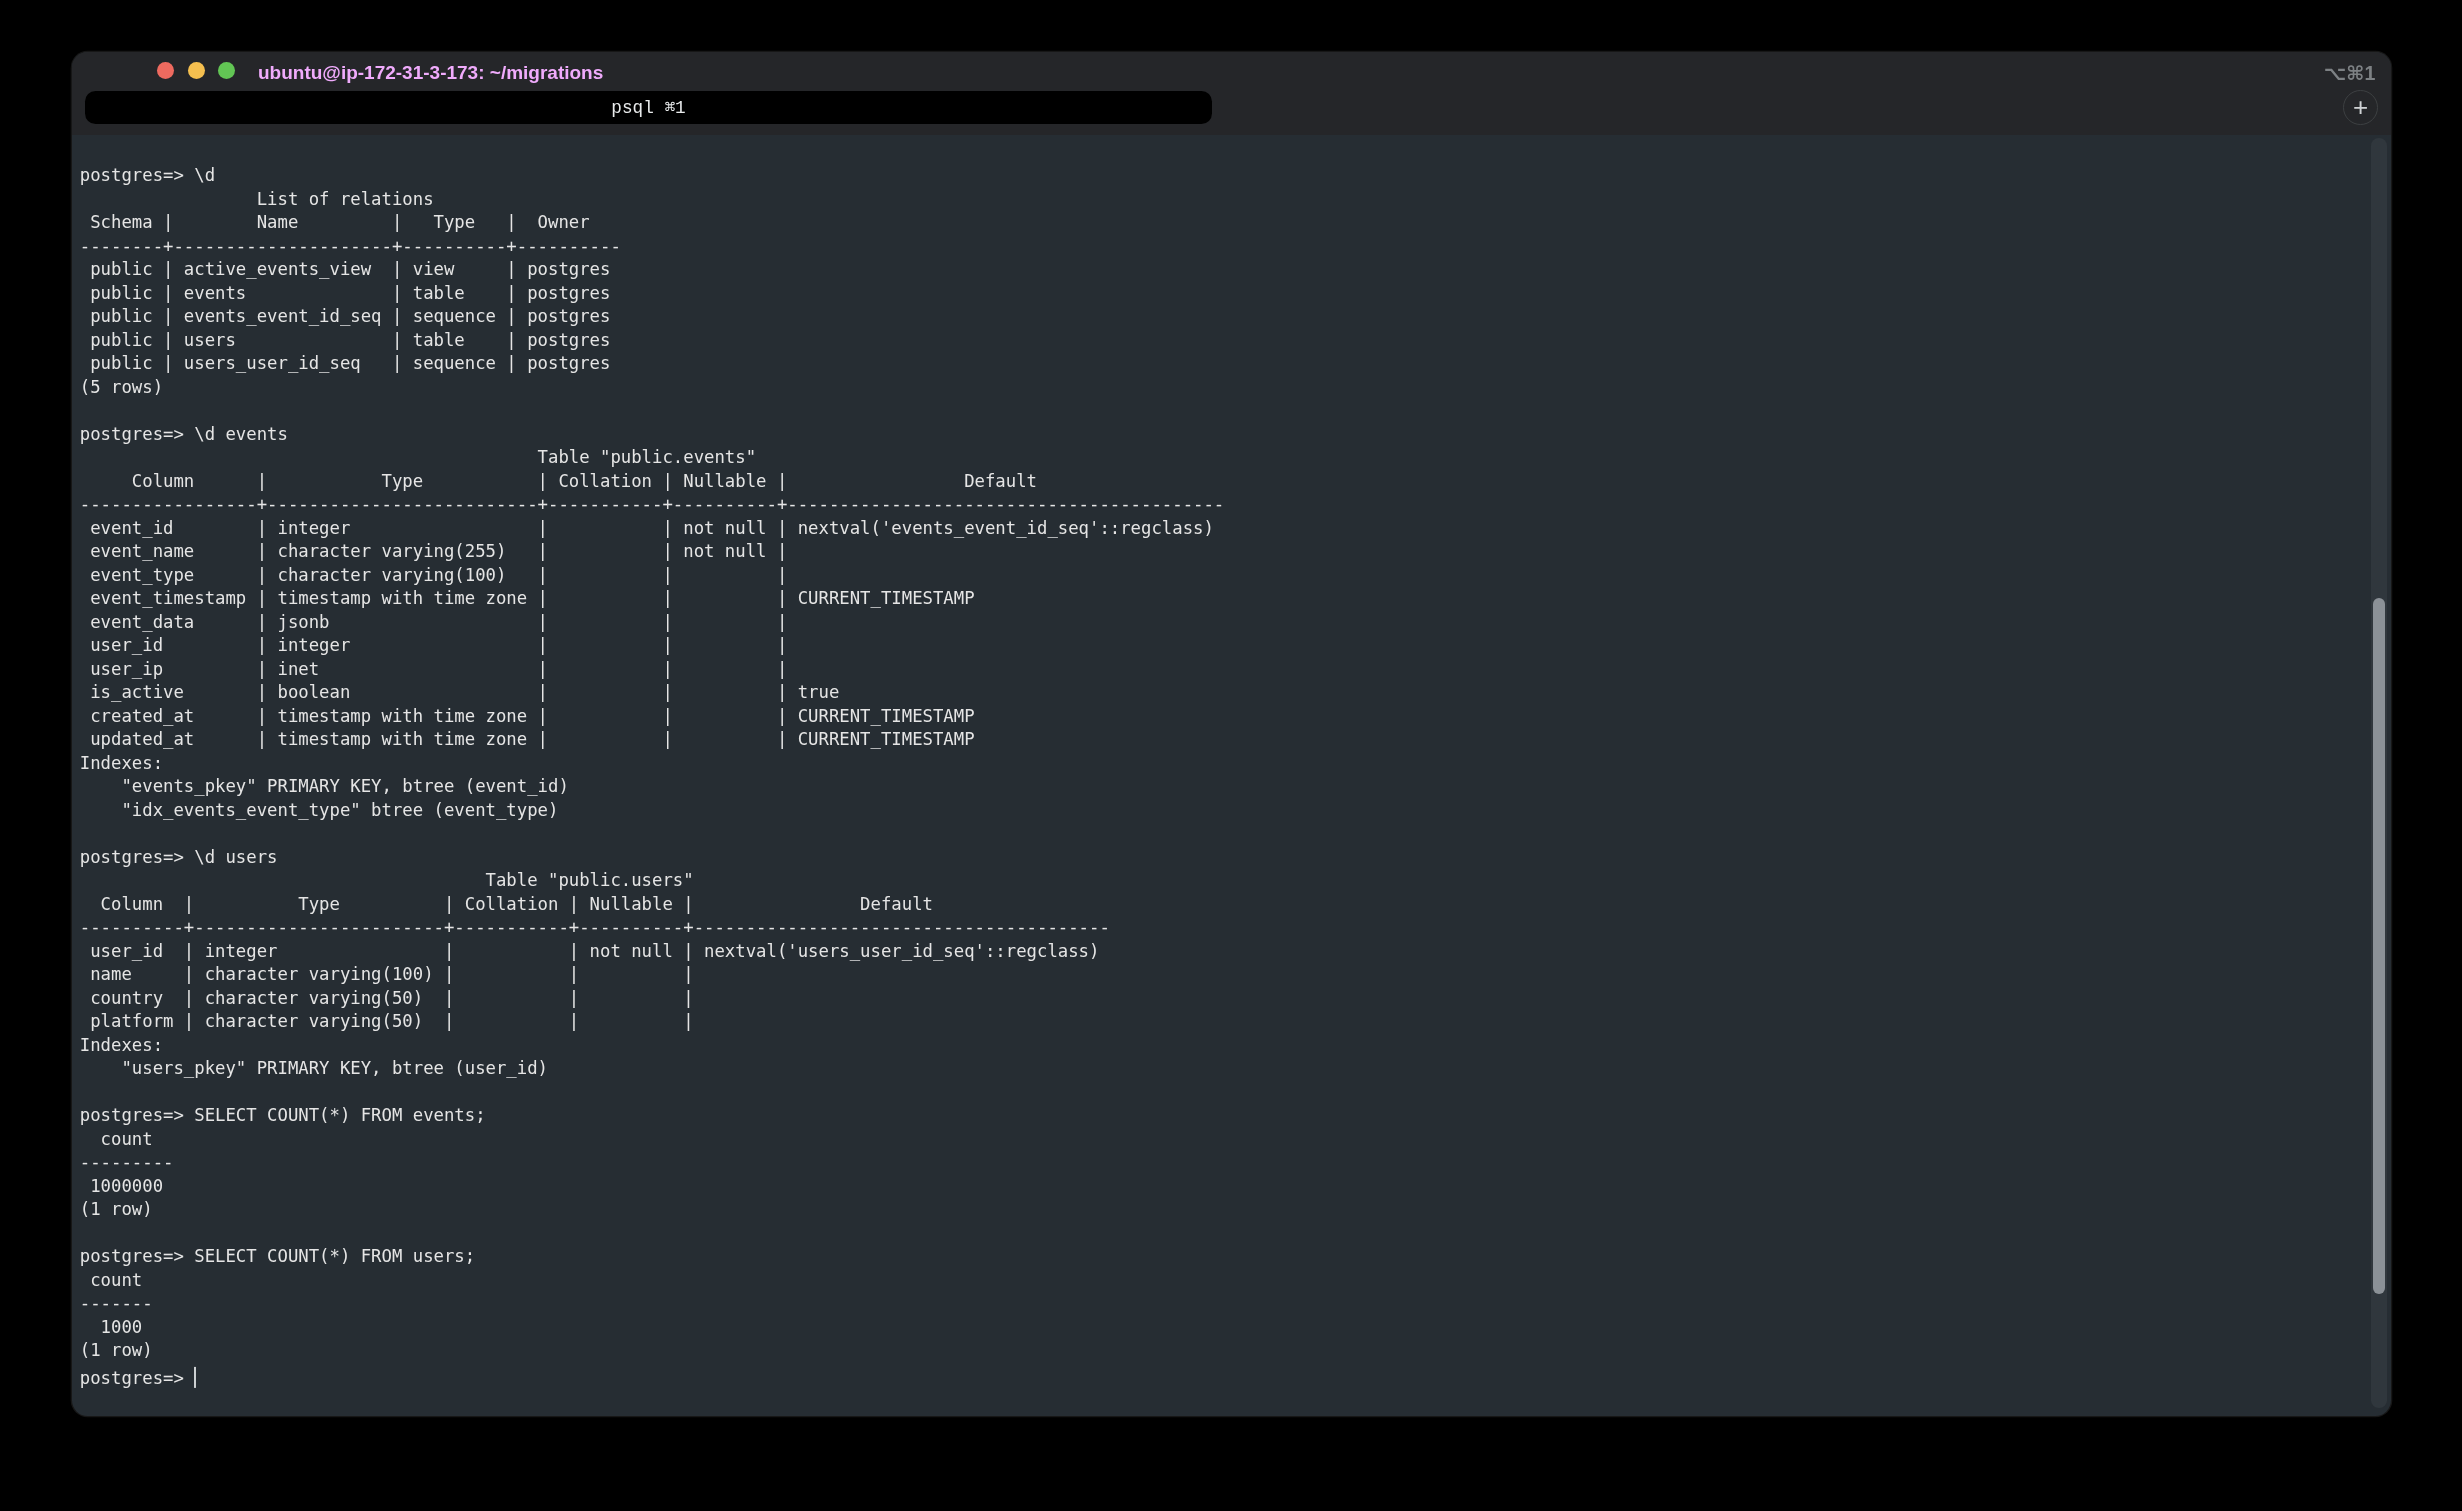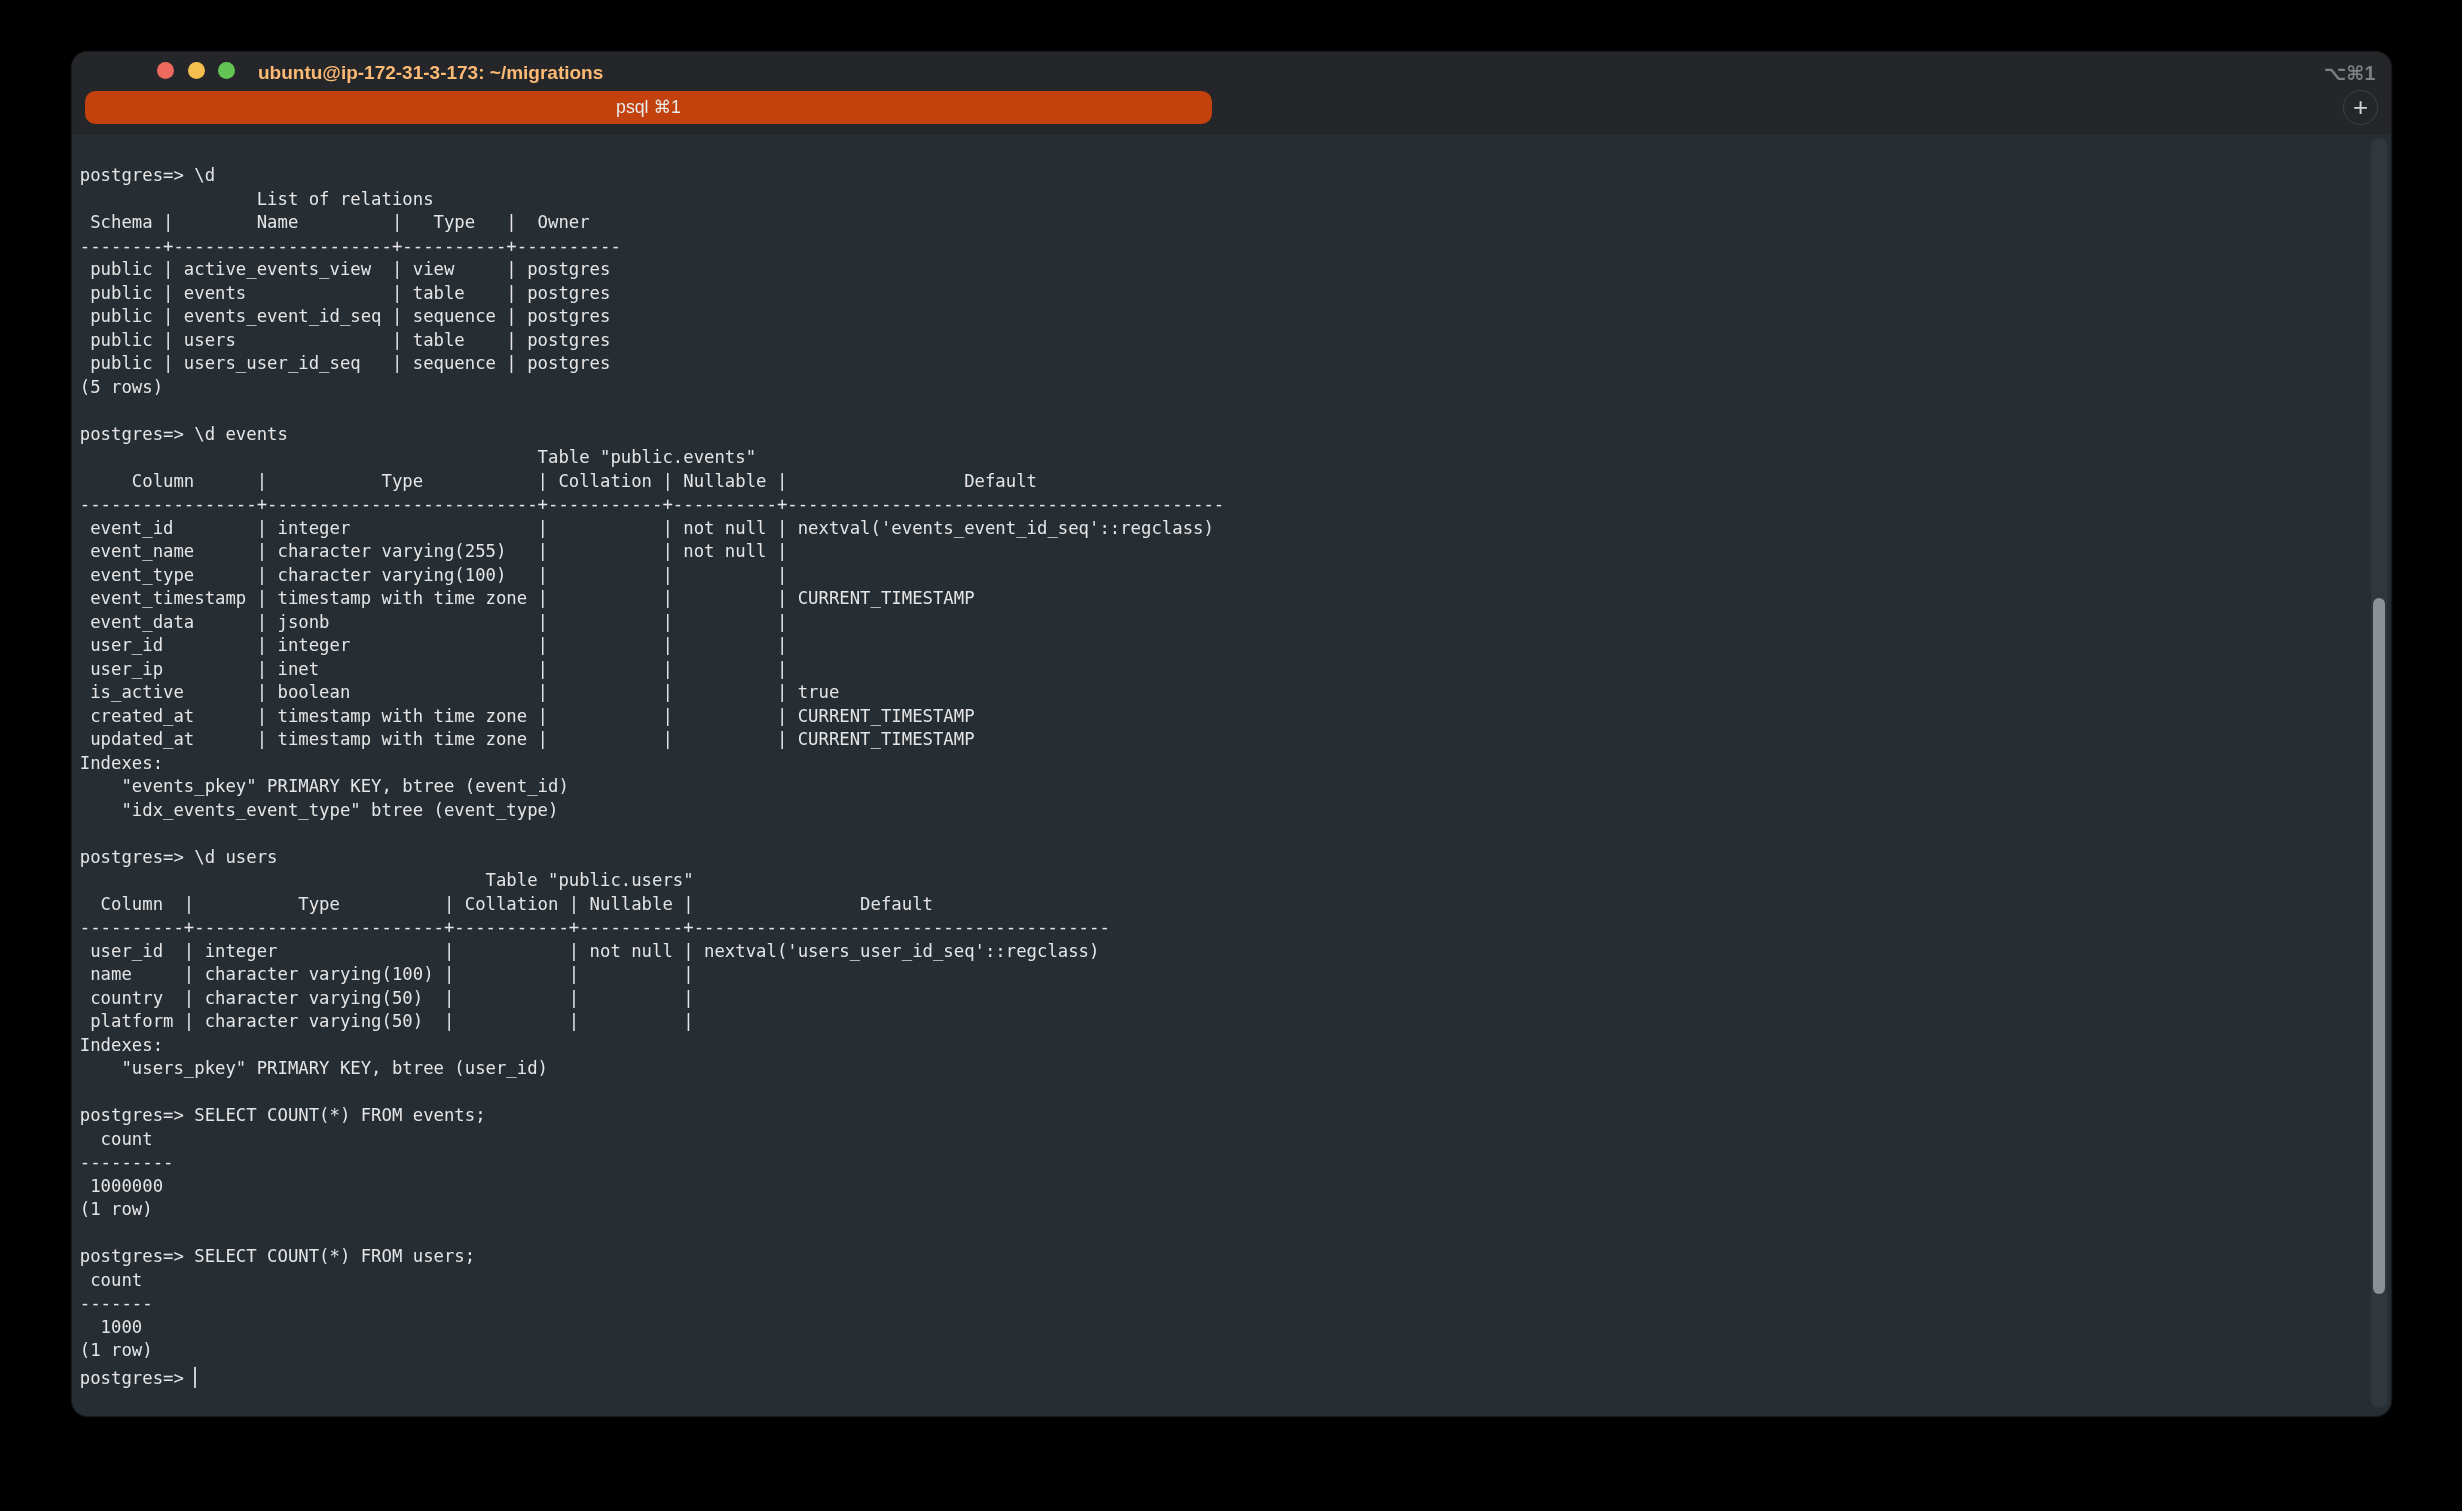--- a/index.html
+++ b/index.html
@@ -13,32 +13,32 @@
     box-shadow:0 0 0 1.3px rgba(255,255,255,0.09),0 33px 92px rgba(0,0,0,0.85);
   }
   .chrome{position:absolute;top:0;left:0;right:0;height:83px;background:#252629;}
   .lights{position:absolute;top:9.8px;left:85px;display:flex;gap:13.7px;}
   .light{width:17px;height:17px;border-radius:50%;}
   .light-red{background:#ee6a5f;}
   .light-yellow{background:#f5bf4f;}
   .light-green{background:#62c554;}
   .title{
     position:absolute;left:186px;top:0;height:42px;line-height:42px;
-    font-size:19px;font-weight:bold;color:#fdba74;white-space:nowrap;
+    font-size:19px;font-weight:bold;color:#f0abfc;white-space:nowrap;
   }
   .shortcut{
     position:absolute;right:15.7px;top:0;height:42px;line-height:42px;
     font-size:19.6px;font-weight:bold;color:#7d8184;
   }
   .tab{
     position:absolute;top:39px;height:33px;box-sizing:border-box;
     display:flex;align-items:center;justify-content:center;
     font-size:17.7px;white-space:nowrap;cursor:default;
   }
-  .tab-active{left:13px;width:1127px;background:#c2410c;color:#e9ebec;border-radius:10.5px;}
+  .tab-active{left:13px;width:1127px;background:#000000;color:#e9ebec;border-radius:10.5px;font-family:Liberation Mono, monospace;}
   .tab-inactive{
     left:1149px;width:1118px;color:#eff0f2;border-radius:17.7px;
     background:linear-gradient(180deg,#5b5f63,#4e5256);
     border:2px solid #141518;box-shadow:inset 0 1.3px 0 rgba(255,255,255,0.12);
   }
   .plus-btn{
     position:absolute;left:2271px;top:38px;width:35px;height:35px;box-sizing:border-box;
     border:1.3px solid #3d4042;border-radius:50%;color:#cfd2d4;font-size:26px;font-weight:300;
     display:flex;align-items:center;justify-content:center;background:transparent;
   }

